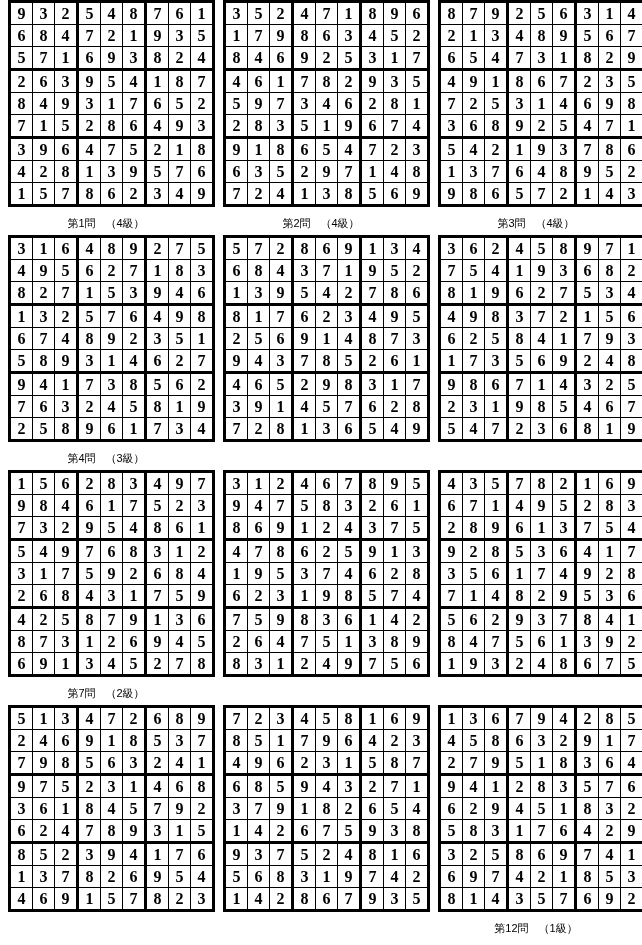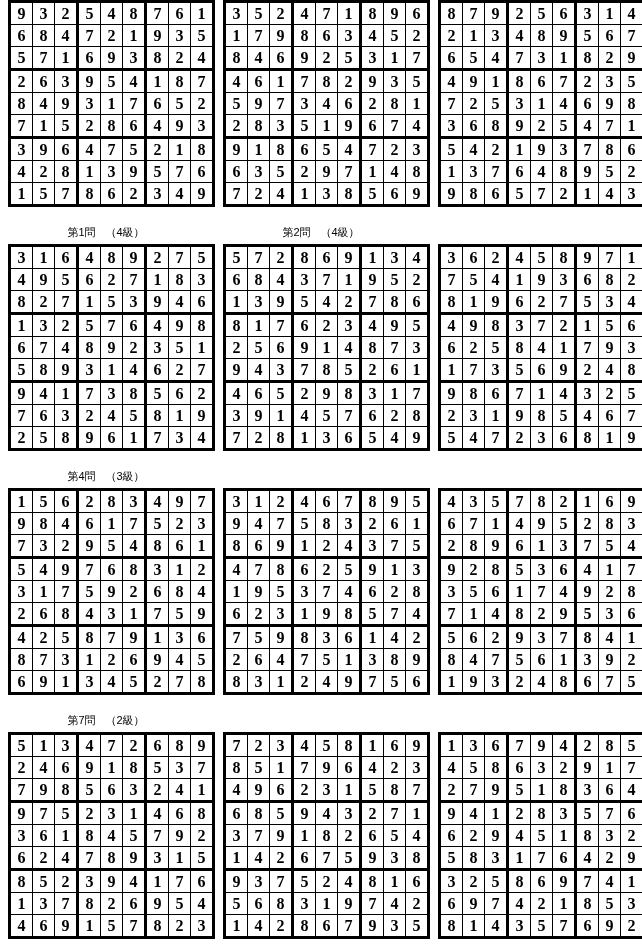--- a/index.html
+++ b/index.html
@@ -47,21 +47,21 @@
     font-weight: bold;
     line-height: 21px;
     padding: 0;
   }
   .sudoku td.bb { border-bottom: 3px solid #000; }
   .sudoku td.br { border-right: 3px solid #000; }
   .caption {
     text-align: center;
     font-size: 11px;
     font-family: "Liberation Sans", sans-serif;
-    margin-top: 18px;
+    margin-top: 9px;
     letter-spacing: 0px;
     white-space: nowrap;
   }
   .caption .lvl { margin-left: 10px; }
 </style>
 </head>
 <body>
 
 <div id="sheet">
     <div class="grid-row">
@@ -374,20 +374,21 @@
               <td class="br">6</td>
               <td class="">5</td>
               <td class="">7</td>
               <td class="br">2</td>
               <td class="">1</td>
               <td class="">4</td>
               <td class="">3</td>
             </tr>
           </tbody>
         </table>
+        <div class="caption"><span>第3問</span><span class="lvl">（4級）</span></div>
       </div>
     </div>
     <div class="grid-row">
       <div class="puzzle">
         <table class="sudoku">
           <tbody>
             <tr>
               <td class="">3</td>
               <td class="">1</td>
               <td class="br">6</td>
@@ -1327,15 +1328,16 @@
               <td class="br">4</td>
               <td class="">3</td>
               <td class="">5</td>
               <td class="br">7</td>
               <td class="">6</td>
               <td class="">9</td>
               <td class="">2</td>
             </tr>
           </tbody>
         </table>
+        <div class="caption"><span>第12問</span><span class="lvl">（1級）</span></div>
       </div>
     </div>
   </div>
 
 </body></html>

